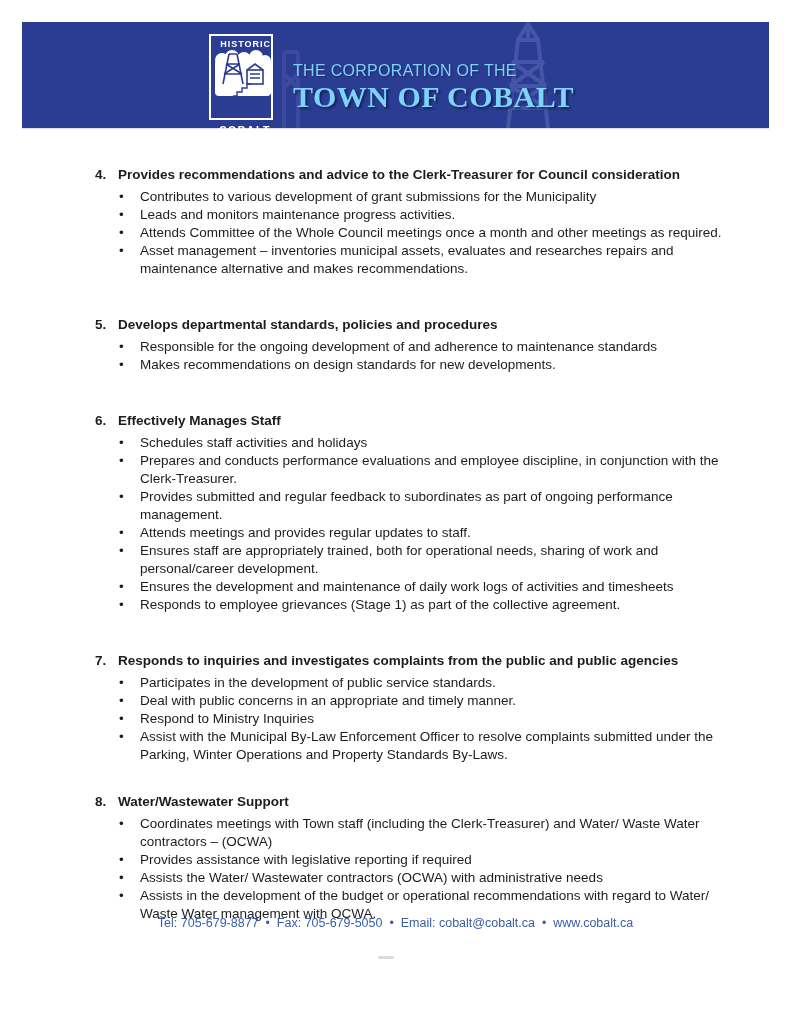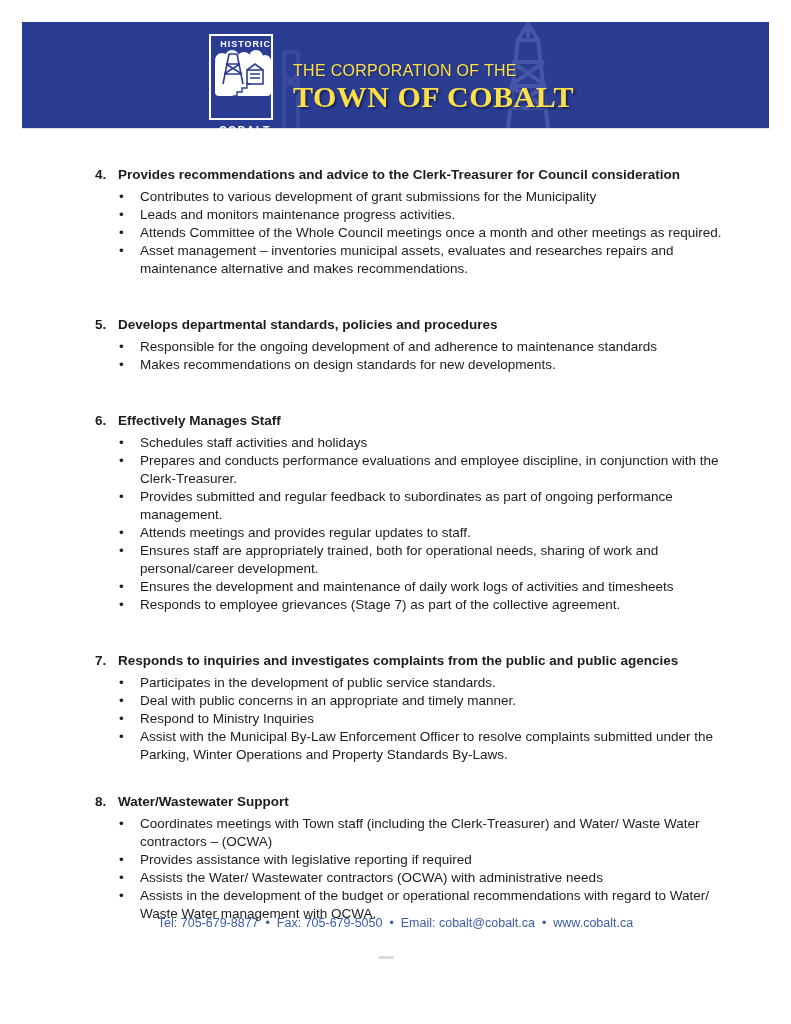--- a/index.html
+++ b/index.html
@@ -21,21 +21,21 @@
   }
   .banner .watermark{position:absolute;top:0;left:0;width:100%;height:100%;overflow:hidden;}
   .logo{
     position:absolute;left:187px;top:12px;width:64px;height:86px;
     border:2px solid #fff;background:var(--banner-blue);
     box-sizing:border-box;display:flex;flex-direction:column;align-items:flex-end;
   }
   .logo-top{color:#fff;font-size:9px;font-weight:bold;letter-spacing:1px;margin-top:3px;}
   .logo-art{flex:1;width:56px;margin:1px 0;}
   .logo-bottom{color:#fff;font-size:10.5px;font-weight:bold;letter-spacing:1.5px;margin-bottom:3px;margin-top:19px;}
-  .org-block{position:absolute;left:271px;top:40px;color:#fde047;}
+  .org-block{position:absolute;left:271px;top:40px;color:#7dd3fc;}
   .org-line1{font-size:16px;font-weight:500;letter-spacing:.3px;line-height:18px;
     text-shadow:1px 1px 2px rgba(10,15,50,.45);}
   .org-line2{font-size:30px;font-weight:bold;letter-spacing:.5px;line-height:32px;margin-top:1px;
     text-shadow:2px 2px 2px rgba(10,15,50,.55);font-family:Liberation Serif, serif;}
   
   .content{position:absolute;left:95px;top:166px;width:640px;font-size:13.5px;line-height:18px;}
   .section{margin-top:38px;}
   .section:first-child{margin-top:0;}
   .section.tight{margin-top:29px;}
   .section-heading{display:flex;font-weight:bold;margin-bottom:4px;}
@@ -174,21 +174,21 @@
         <li>
             <span class="marker">•</span>
             <span class="bullet-text">Ensures staff are appropriately trained, both for operational needs, sharing of work and personal/career development.</span>
           </li>
         <li>
             <span class="marker">•</span>
             <span class="bullet-text">Ensures the development and maintenance of daily work logs of activities and timesheets</span>
           </li>
         <li>
             <span class="marker">•</span>
-            <span class="bullet-text">Responds to employee grievances (Stage 7) as part of the collective agreement.</span>
+            <span class="bullet-text">Responds to employee grievances (Stage 1) as part of the collective agreement.</span>
           </li>
       </ul>
     </div>
 
     <div class="section">
       <div class="section-heading">
         <span class="sec-num">7.</span>
         <span class="sec-title">Responds to inquiries and investigates complaints from the public and public agencies</span>
       </div>
       <ul class="bullets">

